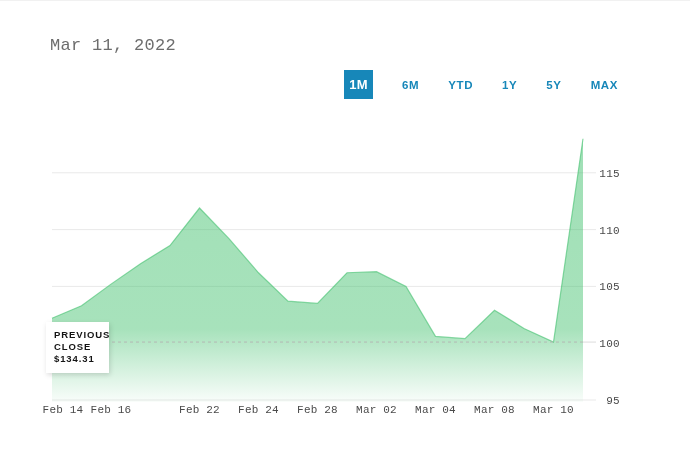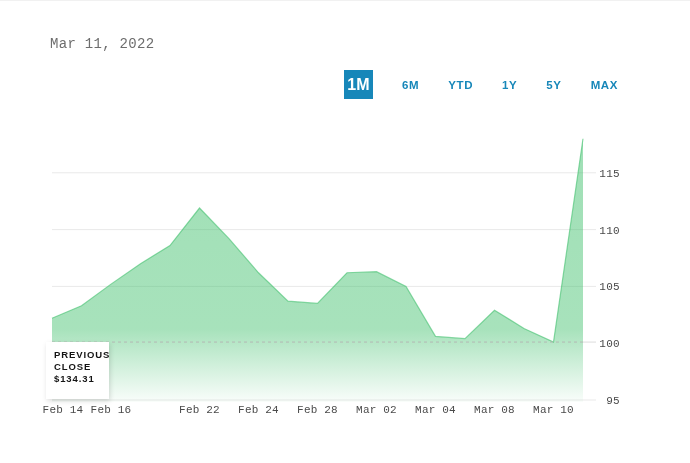--- a/index.html
+++ b/index.html
@@ -4,43 +4,43 @@
 <style>
   html,body{margin:0;padding:0;background:#fff;}
   .screen{
     position:relative;width:690px;height:463px;background:#ffffff;
     border-top:1px solid #f1f1f1;overflow:hidden;
     font-family:"Liberation Sans", sans-serif;
   }
   .date-label{
     position:absolute;left:50px;top:35px;
     font-family:"Liberation Mono", monospace;
-    font-size:14px;color:#6d6d6d;letter-spacing:0.3px;
+    font-size:17px;color:#6d6d6d;letter-spacing:0.3px;
   }
   .range-selector{
     position:absolute;top:69px;right:72px;height:29px;
     display:flex;align-items:center;
   }
   .range-btn{
     color:#1787b9;font-weight:700;font-size:11.5px;letter-spacing:0.6px;
     margin-left:29px;cursor:pointer;white-space:nowrap;
   }
   .range-btn:first-child{margin-left:0;}
   .range-btn.active{
     background:#1787b9;color:#ffffff;width:29px;height:29px;
     display:flex;align-items:center;justify-content:center;
-    letter-spacing:0.3px;font-size:16px;
+    letter-spacing:0.3px;font-size:13px;
   }
   #chart{position:absolute;left:0;top:0;}
   .pc-flag{
     position:absolute;left:46px;top:321px;width:63px;box-sizing:border-box;
-    background:#ffffff;padding:7px 4px 14px 8px;
+    background:#ffffff;padding:7px 4px 8px 8px;
     box-shadow:1px 2px 5px rgba(0,0,0,0.15);
     font-weight:700;font-size:9.5px;letter-spacing:0.9px;line-height:12px;
-    color:#141414;z-index:3;margin-top:20px;
+    color:#141414;z-index:3;
   }
 </style>
 </head>
 <body>
 
 <div class="screen">
 
   <div class="date-label">Mar 11, 2022</div>
 
   <div class="range-selector" id="range-selector">

